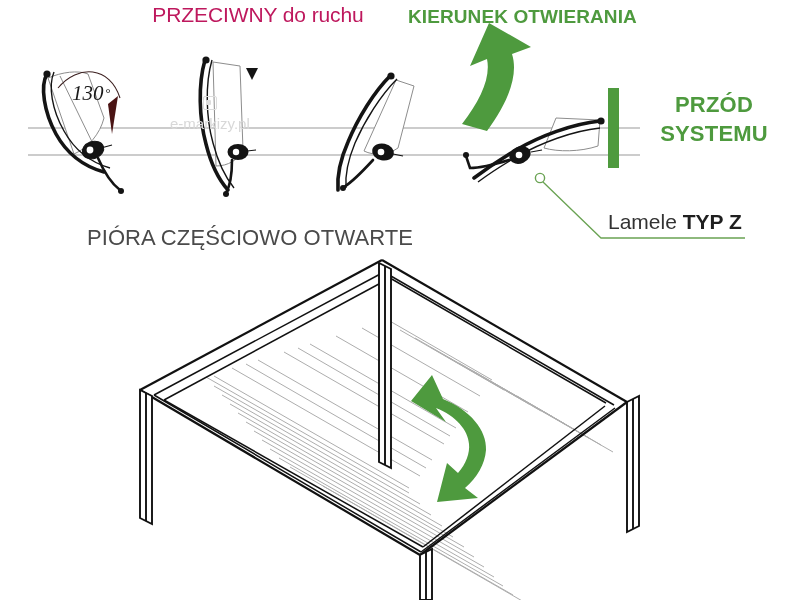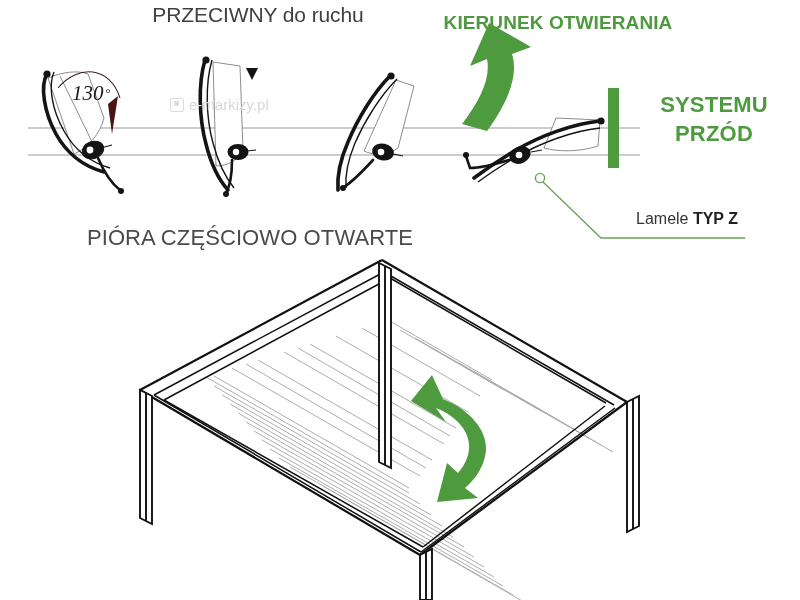--- a/index.html
+++ b/index.html
@@ -23,28 +23,28 @@
 
   
   .title-ccw {
     left: 108px;
     top: 2px;
     width: 300px;
     text-align: center;
     font-size: 21px;
     line-height: 26px;
     font-weight: 400;
-    color: #404040;
+    color: #be185d;
     letter-spacing: -0.1px;
   }
   .title-green {
     left: 408px;
-    top: 10px;
+    top: 4px;
     width: 300px;
-    text-align: center;
+    text-align: left;
     font-size: 19px;
     line-height: 25px;
     font-weight: 700;
     color: #4e9a3e;
     letter-spacing: 0.1px;
   }
   .front-label {
     left: 628px;
     top: 90px;
     width: 172px;
@@ -61,37 +61,37 @@
     width: 380px;
     text-align: center;
     font-size: 22px;
     font-weight: 400;
     color: #4a4a4a;
     letter-spacing: 0.1px;
   }
   .lamele-label {
     left: 608px;
     top: 210px;
-    font-size: 16px;
+    font-size: 21px;
     color: #333333;
     white-space: nowrap;
-    margin-left: 28px;
   }
   .lamele-label b { font-weight: 700; color: #1f1f1f; }
 
   
   .watermark {
     left: 170px;
     top: 96px;
     font-size: 15px;
     color: #d8d8d8;
     white-space: nowrap;
     display: flex;
     align-items: center;
     gap: 5px;
+    flex-direction: column;
   }
   .wm-mark {
     width: 12px; height: 12px;
     border: 1.6px solid #dcdcdc;
     border-radius: 2px;
     position: relative;
   }
   .wm-mark::after {
     content: "";
     position: absolute;
@@ -217,22 +217,22 @@
 
   <div class="abs title-ccw">
     <div>PRZECIWNY do ruchu</div>
   </div>
 
   <div class="abs title-green">
     <div>KIERUNEK OTWIERANIA</div>
   </div>
 
   <div class="abs front-label">
+    <div>PRZÓD</div>
     <div>SYSTEMU</div>
-    <div>PRZÓD</div>
   </div>
 
   <div class="abs lamele-label">
     <span>Lamele </span><b>TYP Z</b>
   </div>
 
   <div class="abs watermark">
     <span class="wm-mark"></span>
     <span>e-markizy.pl</span>
   </div>

